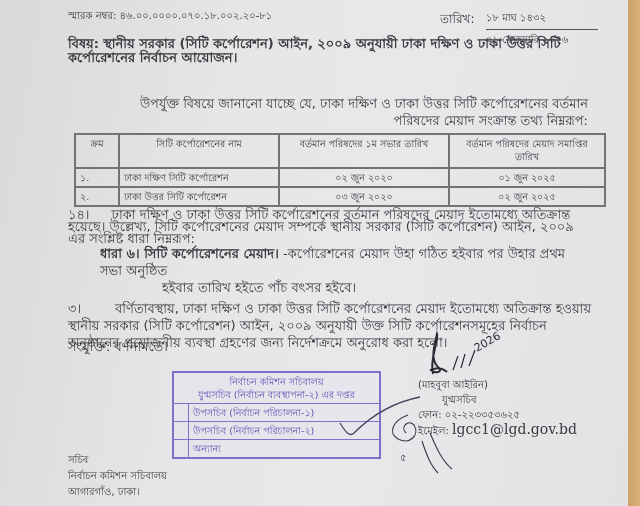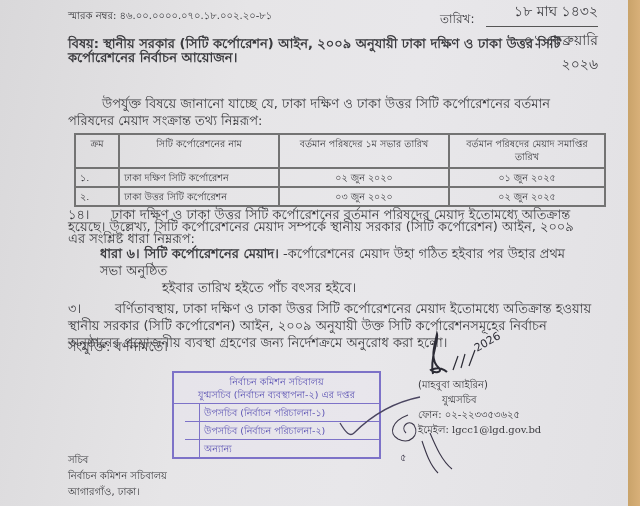--- a/index.html
+++ b/index.html
@@ -13,26 +13,26 @@
     position:absolute; left:0; top:0; width:628px; height:506px;
     background:linear-gradient(100deg,#d9d8da 0%,#e6e5e7 35%,#e8e7ea 60%,#e2e1e4 100%);
   }
   .edge {
     position:absolute; right:0; top:0; width:12px; height:506px;
     background:linear-gradient(90deg,#c9a36a,#d8b079);
   }
   .t { position:absolute; font-size:13px; line-height:14px; white-space:nowrap; }
   .memo { left:68px; top:9px; font-size:10px; }
   .date-label { left:440px; top:12px; font-size:12px; }
-  .date-box { position:absolute; left:486px; top:0; width:112px; text-align:right; font-size:14px; }
+  .date-box { position:absolute; left:486px; top:10px; width:112px; text-align:left; font-size:10px; }
   .date-box .top { border-bottom:1px solid #555; padding-bottom:2px; }
   .date-box .bot { padding-top:2px; }
   .subject { left:68px; top:37px; white-space:normal; width:520px; }
   .subject b { font-weight:bold; }
-  .para1 { left:68px; top:95px; white-space:normal; width:520px; text-indent:34px; line-height:17px; }
+  .para1 { left:68px; top:95px; white-space:normal; width:520px; text-indent:34px; line-height:17px;text-align:right; }
   table.data {
     position:absolute; left:74px; top:133px; width:532px;
     border-collapse:collapse; font-size:9.5px;
   }
   table.data th, table.data td { border:2px solid #737373; padding:2px 4px; line-height:13px; }
   table.data th { font-weight:normal; text-align:center; vertical-align:top; height:28px; }
   table.data td.c { text-align:center; }
   .para2 { left:68px; top:209px; white-space:normal; width:525px; line-height:12px; }
   .para2 .num { margin-right:22px; }
   .clause { left:100px; top:245px; white-space:normal; width:490px; line-height:17px; }
@@ -40,28 +40,28 @@
   .clause .cont { padding-left:62px; display:block; }
   .para3 { left:68px; top:291px; white-space:normal; width:525px; line-height:17px;margin-top:9px; }
   .para3 .num { margin-right:34px; }
   .attach { left:68px; top:340px; }
   .stamp {
     position:absolute; left:172px; top:371px; width:205px;
     border:2px solid #7d72c8; color:#5d54b4; font-size:9.5px;
     background:rgba(230,228,245,0.25);
   }
   .stamp .head { text-align:center; line-height:13px; padding:2px 0; border-bottom:1.5px solid #7d72c8; }
-  .stamp .row { display:flex; border-bottom:1.5px solid #7d72c8; height:17px;margin-left:11px; }
+  .stamp .row { display:flex; border-bottom:1.5px solid #7d72c8; height:17px; }
   .stamp .row:last-child { border-bottom:none; }
   .stamp .row .box { width:14px; border-right:1.5px solid #7d72c8; }
   .stamp .row .lbl { padding-left:4px; line-height:17px; }
   .sig-block { position:absolute; left:418px; top:377px; font-size:10px; line-height:15px; }
   .sig-block .name { padding-left:0; }
   .sig-block .desig { padding-left:24px; }
-  .sig-block .mail { font-family:"DejaVu Serif", serif; font-size:10px; }
+  .sig-block .mail { font-family:"DejaVu Serif", serif; font-size:14px; }
   .addr { left:68px; top:452px; line-height:16px; white-space:normal; width:200px; font-size:10px; }
   svg.scribble { position:absolute; pointer-events:none; }
 </style>
 </head>
 <body>
 
 <div class="paper"></div>
 <div class="edge"></div>
 
 <div class="t memo">

